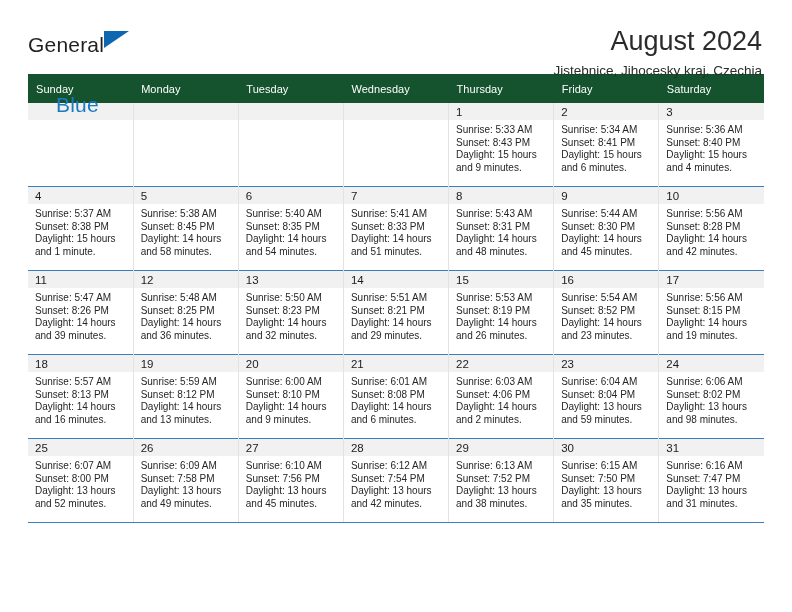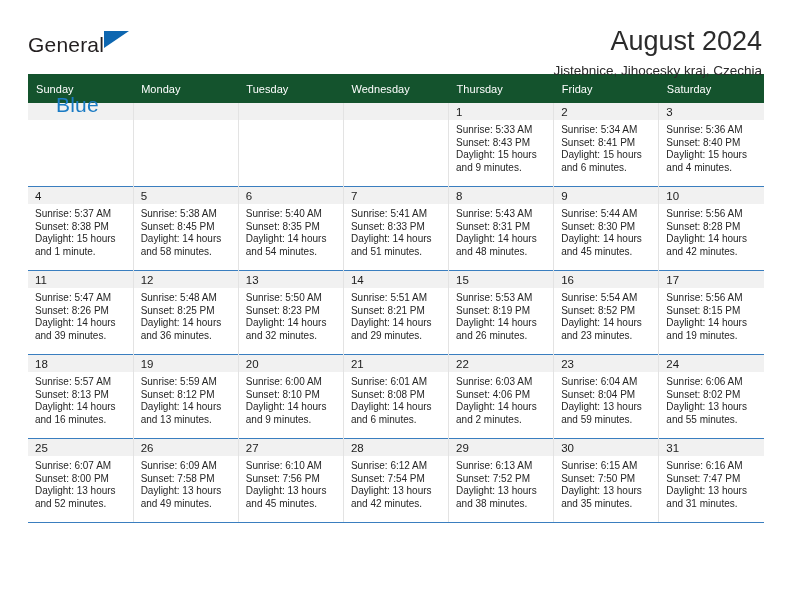--- a/index.html
+++ b/index.html
@@ -397,21 +397,21 @@
               <div>Daylight: 13 hours</div>
               <div>and 59 minutes.</div>
             </div>
           </td>
           <td>
             <div class="daynum-strip">24</div>
             <div class="cell-body">
               <div>Sunrise: 6:06 AM</div>
               <div>Sunset: 8:02 PM</div>
               <div>Daylight: 13 hours</div>
-              <div>and 55 minutes.</div>
+              <div>and 98 minutes.</div>
             </div>
           </td>
         </tr>
         <tr>
           <td>
             <div class="daynum-strip">25</div>
             <div class="cell-body">
               <div>Sunrise: 6:07 AM</div>
               <div>Sunset: 8:00 PM</div>
               <div>Daylight: 13 hours</div>

